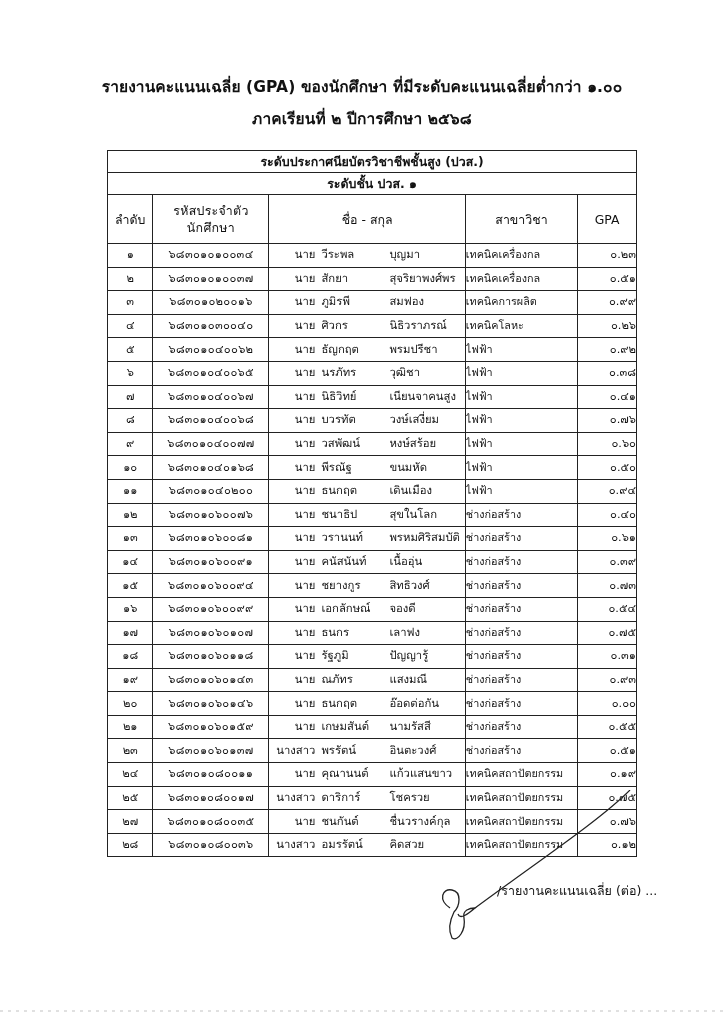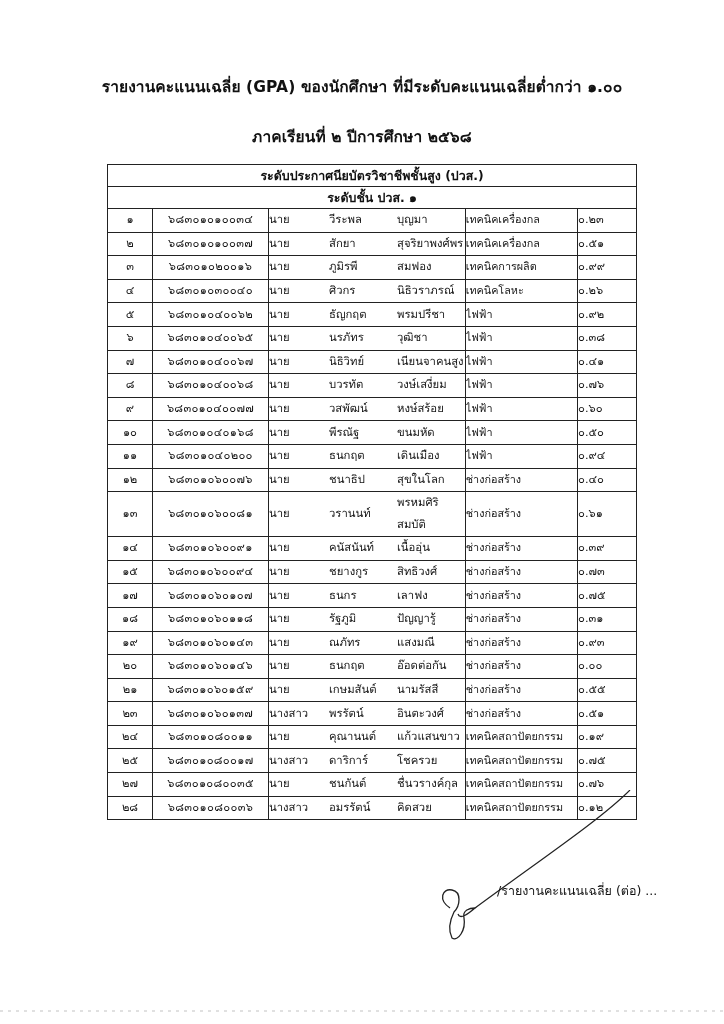--- a/index.html
+++ b/index.html
@@ -1,54 +1,64 @@
 <!DOCTYPE html>
 <html><head>
 <meta charset="utf-8">
 <style>
   html, body { margin: 0; padding: 0; background: #ffffff; }
   body { width: 724px; height: 1024px; position: relative; overflow: hidden;
          font-family: "DejaVu Sans", "Liberation Sans", sans-serif; color: #111; }
   .title { position: absolute; left: 0; width: 724px; text-align: center;
            font-weight: bold; font-size: 15.5px; letter-spacing: 0.1px; }
   .title1 { top: 74px; }
-  .title2 { top: 124px; }
-  table { position: absolute; left: 107px; top: 164px; width: 530px;
+  .title2 { top: 106px; }
+  table { position: absolute; left: 107px; top: 150px; width: 530px;
           border-collapse: collapse; font-size: 11.3px; }
   td, th { border: 1px solid #222; padding: 0; height: 22.6px; line-height: 22px; }
   .hdr-band th { font-weight: bold; font-size: 12.4px; height: 21px; line-height: 20px; text-align: center; }
   .colhdr th { font-weight: normal; font-size: 12.4px; height: 48px; line-height: 17px; text-align: center; }
   .c-idx { width: 45px; text-align: center; }
   .c-code { width: 116px; text-align: center; letter-spacing: 0.3px; }
   .c-name { width: 197px; padding: 0; }
   .c-major { width: 113px; text-align: left; font-size: 10.8px; }
-  .c-gpa { width: 59px; text-align: left; }
+  .c-gpa { width: 59px; text-align: right; }
   .name-wrap { display: flex; align-items: center; }
-  .prefix { width: 52px; text-align: left; padding-right: 6px; box-sizing: border-box; }
-  .first { width: 68px; margin-left: 8px; }
+  .prefix { width: 52px; text-align: right; padding-right: 6px; box-sizing: border-box; }
+  .first { width: 68px; }
   .last { flex: 1; font-family: Liberation Mono, monospace; }
   .footer { position: absolute; left: 497px; top: 881px; font-size: 12.5px; }
   .sig { position: absolute; left: 420px; top: 790px; width: 230px; height: 160px; }
   .bottom-noise { position: absolute; left: 0; top: 1010px; width: 724px; height: 2px;
                   background: repeating-linear-gradient(90deg, #ccc 0 3px, transparent 3px 8px); opacity: .6; }
 </style>
 </head>
 <body>
 
 <div class="title title1">รายงานคะแนนเฉลี่ย (GPA) ของนักศึกษา ที่มีระดับคะแนนเฉลี่ยต่ำกว่า ๑.๐๐</div>
 <div class="title title2">ภาคเรียนที่ ๒ ปีการศึกษา ๒๕๖๘</div>
 
 <table>
   <thead>
     <tr class="hdr-band">
         <th colspan="5">ระดับประกาศนียบัตรวิชาชีพชั้นสูง (ปวส.)</th>
       </tr>
     <tr class="hdr-band">
         <th colspan="5">ระดับชั้น ปวส. ๑</th>
       </tr>
+    <tr class="colhdr">
+      <th class="c-idx">ลำดับ</th>
+      <th class="c-code">
+        <div>รหัสประจำตัว</div>
+        <div>นักศึกษา</div>
+      </th>
+      <th class="c-name">ชื่อ - สกุล</th>
+      <th class="c-major" style="font-size:12.4px">สาขาวิชา</th>
+      <th class="c-gpa">GPA</th>
+    </tr>
   </thead>
   <tbody id="rows">
       <tr>
         <td class="c-idx">๑</td>
         <td class="c-code">๖๘๓๐๑๐๑๐๐๓๔</td>
         <td class="c-name">
           <div class="name-wrap">
             <span class="prefix">นาย</span>
             <span class="first">วีระพล</span>
             <span class="last">บุญมา</span>
@@ -231,20 +241,33 @@
         <td class="c-code">๖๘๓๐๑๐๖๐๐๙๔</td>
         <td class="c-name">
           <div class="name-wrap">
             <span class="prefix">นาย</span>
             <span class="first">ชยางกูร</span>
             <span class="last">สิทธิวงศ์</span>
           </div>
         </td>
         <td class="c-major">ช่างก่อสร้าง</td>
         <td class="c-gpa">๐.๗๓</td>
+      </tr>
+      <tr>
+        <td class="c-idx">๑๖</td>
+        <td class="c-code">๖๘๓๐๑๐๖๐๐๙๙</td>
+        <td class="c-name">
+          <div class="name-wrap">
+            <span class="prefix">นาย</span>
+            <span class="first">เอกลักษณ์</span>
+            <span class="last">จองดี</span>
+          </div>
+        </td>
+        <td class="c-major">ช่างก่อสร้าง</td>
+        <td class="c-gpa">๐.๕๔</td>
       </tr>
       <tr>
         <td class="c-idx">๑๗</td>
         <td class="c-code">๖๘๓๐๑๐๖๐๑๐๗</td>
         <td class="c-name">
           <div class="name-wrap">
             <span class="prefix">นาย</span>
             <span class="first">ธนกร</span>
             <span class="last">เลาฟง</span>
           </div>

